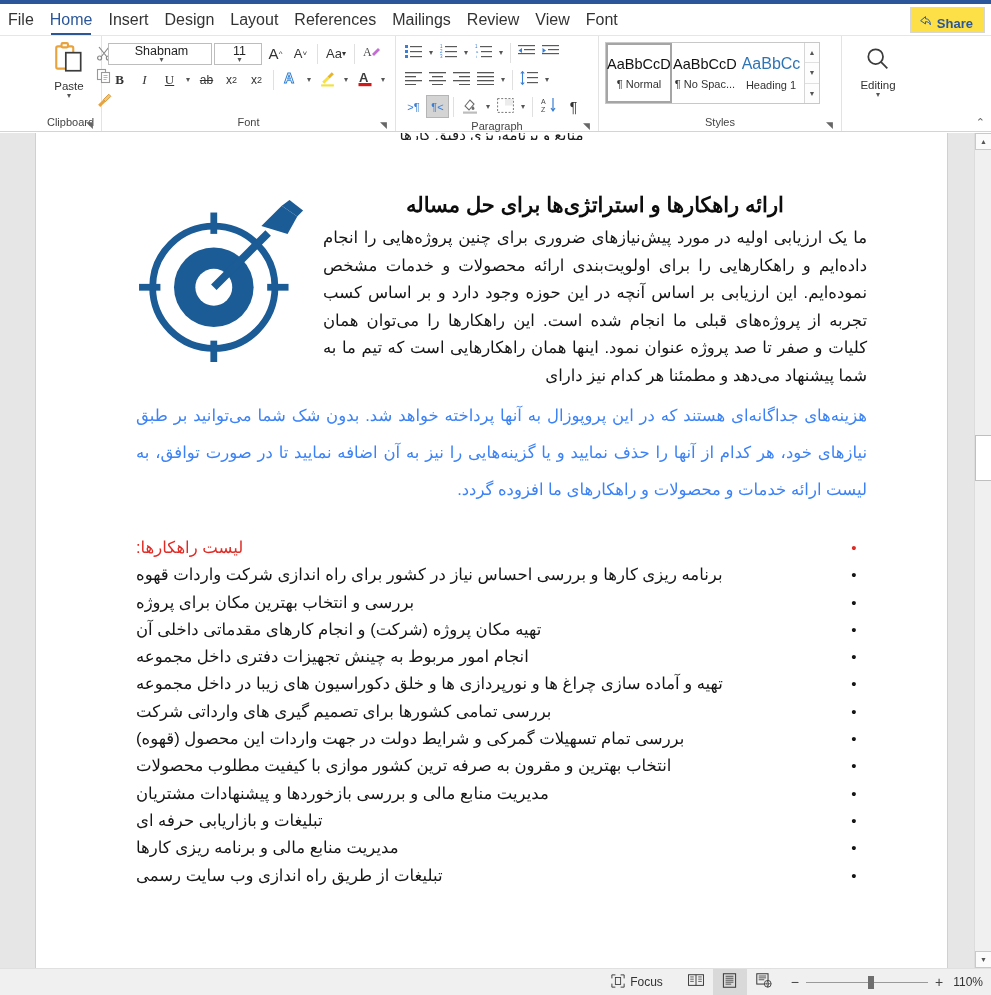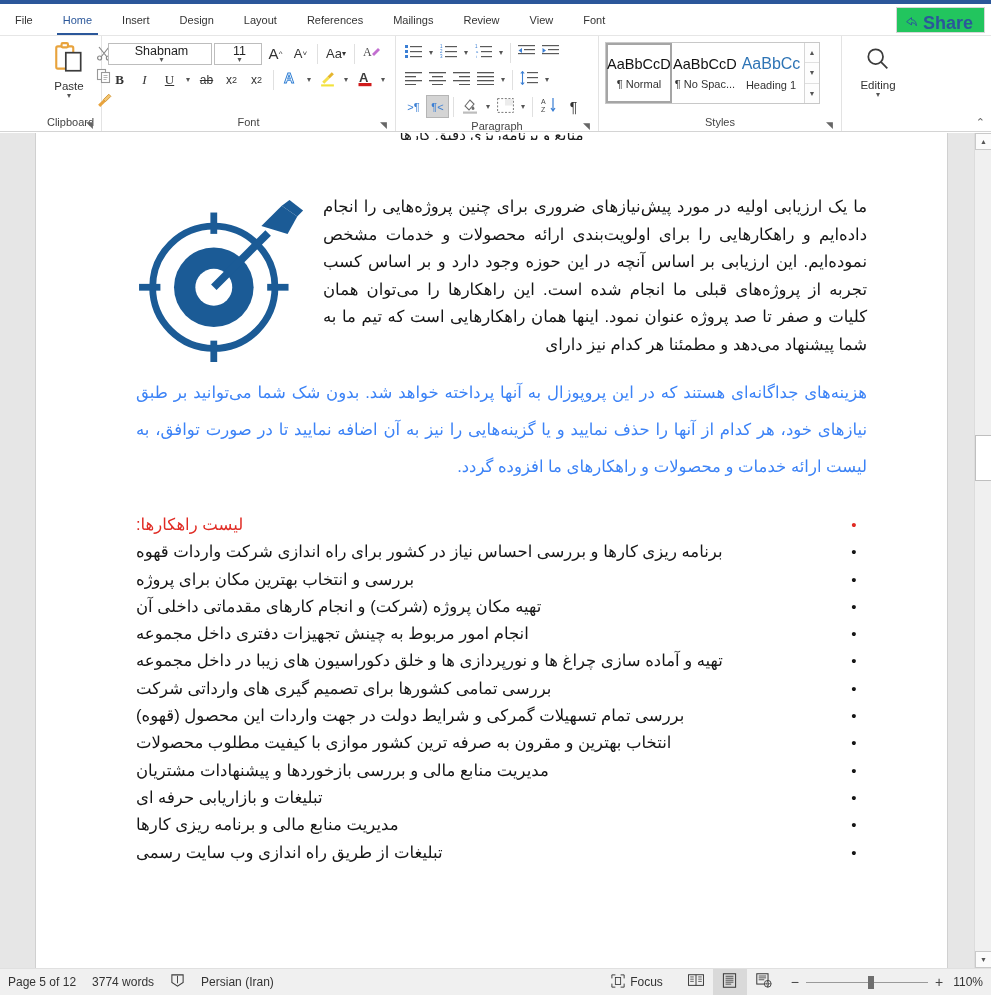--- a/index.html
+++ b/index.html
@@ -19,45 +19,45 @@
   
   .tabstrip {
     height: 32px;
     background: #ffffff;
     display: flex;
     align-items: stretch;
     position: relative;
     border-bottom: 1px solid #e6e6e6;
   }
   .tab {
-    padding: 0 15px;
+    padding: 0 8px;
     display: flex; align-items: center;
-    font-size: 11px;
+    font-size: 16px;
     color: #333333;
     cursor: pointer;
     white-space: nowrap;
     position: relative;
   }
   .tab.active { color: #2b579a; font-weight: 400; }
   .tab.active::after {
     content: "";
     position: absolute;
     left: 9px; right: 9px; bottom: 0;
     height: 2.5px;
     background: #2b579a;
   }
   .share-btn {
     position: absolute;
     right: 6px; top: 3px;
     height: 26px;
     padding: 6px 11px 0 8px;
     display: flex; align-items: center; gap: 5px;
     border: 1px solid #d6d6d6;
-    background: #22c55e;
-    font-size: 18px;
+    background: #fde047;
+    font-size: 13px;
     color: #2b579a;
     font-weight: bold;
     cursor: pointer;
   }
 
   
   .ribbon {
     height: 96px;
     background: #ffffff;
     display: flex;
@@ -721,20 +721,21 @@
 
 <div class="docarea">
   <div class="page">
 
     <div class="cut-line">منابع و برنامه‌ریزی دقیق کارها</div>
 
     <div class="doc-body">
 
       <div class="head-row">
         <div class="head-text-col">
+          <div class="doc-h1">ارائه راهکارها و استراتژی‌ها برای حل مساله</div>
           <div class="doc-p">ما یک ارزیابی اولیه در مورد پیش‌نیازهای ضروری برای چنین پروژه‌هایی را انجام داده‌ایم و راهکارهایی را برای اولویت‌بندی ارائه محصولات و خدمات مشخص نموده‌ایم. این ارزیابی بر اساس آنچه در این حوزه وجود دارد و بر اساس کسب تجربه از پروژه‌های قبلی ما انجام شده است. این راهکارها را می‌توان همان کلیات و صفر تا صد پروژه عنوان نمود. اینها همان راهکارهایی است که تیم ما به شما پیشنهاد می‌دهد و مطمئنا هر کدام نیز دارای</div>
         </div>
         <div class="target-icon">
           <svg width="175" height="165" viewBox="0 0 180 170">
             <g stroke="#1b5b96" fill="none">
               <circle cx="80" cy="93" r="63" stroke-width="7"></circle>
               <circle cx="80" cy="93" r="41" stroke-width="0" fill="#1b5b96"></circle>
               <circle cx="80" cy="93" r="19" fill="#ffffff" stroke-width="0"></circle>
               <line x1="80" y1="16" x2="80" y2="38" stroke-width="7"></line>
               <line x1="80" y1="148" x2="80" y2="170" stroke-width="7"></line>
@@ -809,39 +810,20 @@
   </div>
 </div>
 
 <div class="vscroll">
   <div class="vs-btn top">▲</div>
   <div class="vs-thumb"></div>
   <div class="vs-btn bot">▼</div>
 </div>
 
 <div class="statusbar">
-  <div class="sb-left">
-    <div class="sb-item">
-        <span>Page 5 of 12</span>
-      </div>
-    <div class="sb-item">
-        <span>3774 words</span>
-      </div>
-    <div class="sb-item">
-      <span>
-        <svg width="15" height="15" viewBox="0 0 16 16">
-            <path d="M2 2 h12 v8 l-6 4 l-6 -4 Z" fill="none" stroke="#3b3b3b" stroke-width="1.1"></path>
-            <path d="M8 3 L8 11" stroke="#3b3b3b" stroke-width="1"></path>
-          </svg>
-      </span>
-    </div>
-    <div class="sb-item">
-        <span>Persian (Iran)</span>
-      </div>
-  </div>
 
   <div class="sb-right">
     <div class="sb-item" style="gap:5px;margin-right:16px;">
       <span>
         <svg width="14" height="14" viewBox="0 0 16 16">
             <path d="M1 1 h4 M1 1 v4 M15 1 h-4 M15 1 v4 M1 15 h4 M1 15 v-4 M15 15 h-4 M15 15 v-4" stroke="#3b3b3b" stroke-width="1.1" fill="none"></path>
             <rect x="5" y="4" width="6" height="8" fill="none" stroke="#3b3b3b" stroke-width="1"></rect>
           </svg>
       </span>
       <span>Focus</span>

